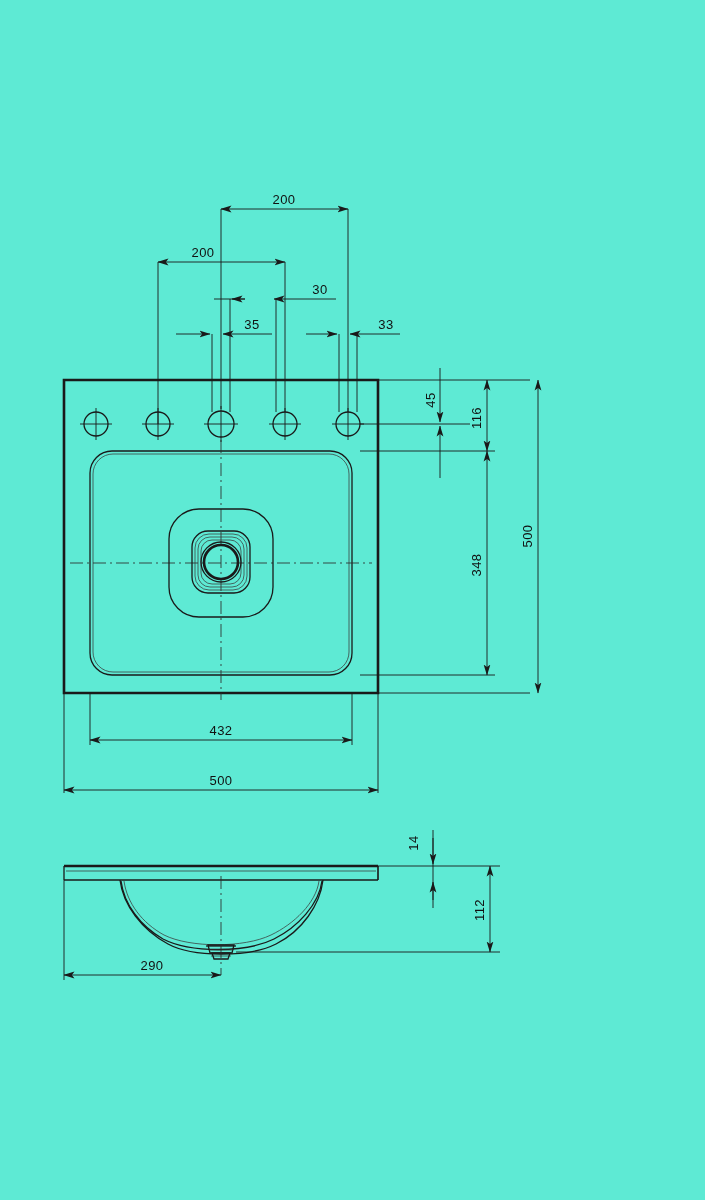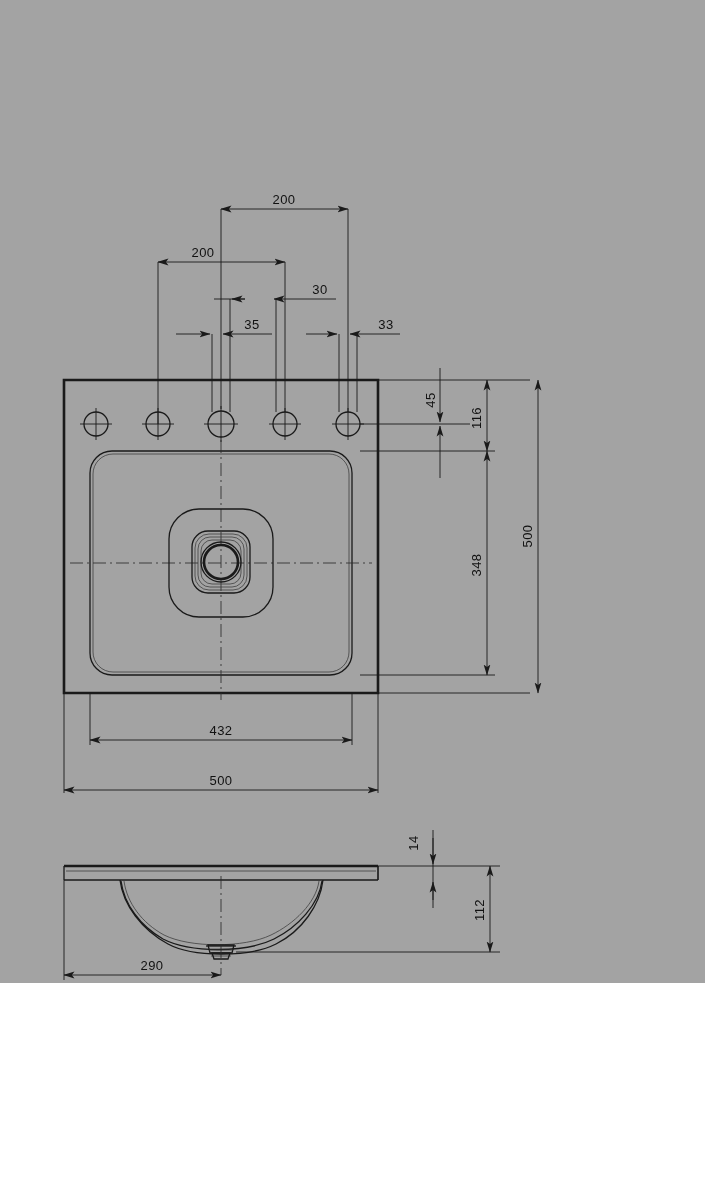--- a/index.html
+++ b/index.html
@@ -10,22 +10,22 @@
   }
   body {
     width: 705px;
     height: 1200px;
     overflow: hidden;
     font-family: "Liberation Sans", sans-serif;
   }
   #drawing-root {
     position: relative;
     width: 705px;
-    height: 983px;
-    background: #a3a3a3;
+    height: 1200px;
+    background: #5eead4;
   }
   svg.sheet {
     display: block;
     width: 705px;
     height: 1200px;
   }
   text.dim {
     font-family: "Liberation Sans", sans-serif;
     font-size: 13px;
     fill: #111111;

